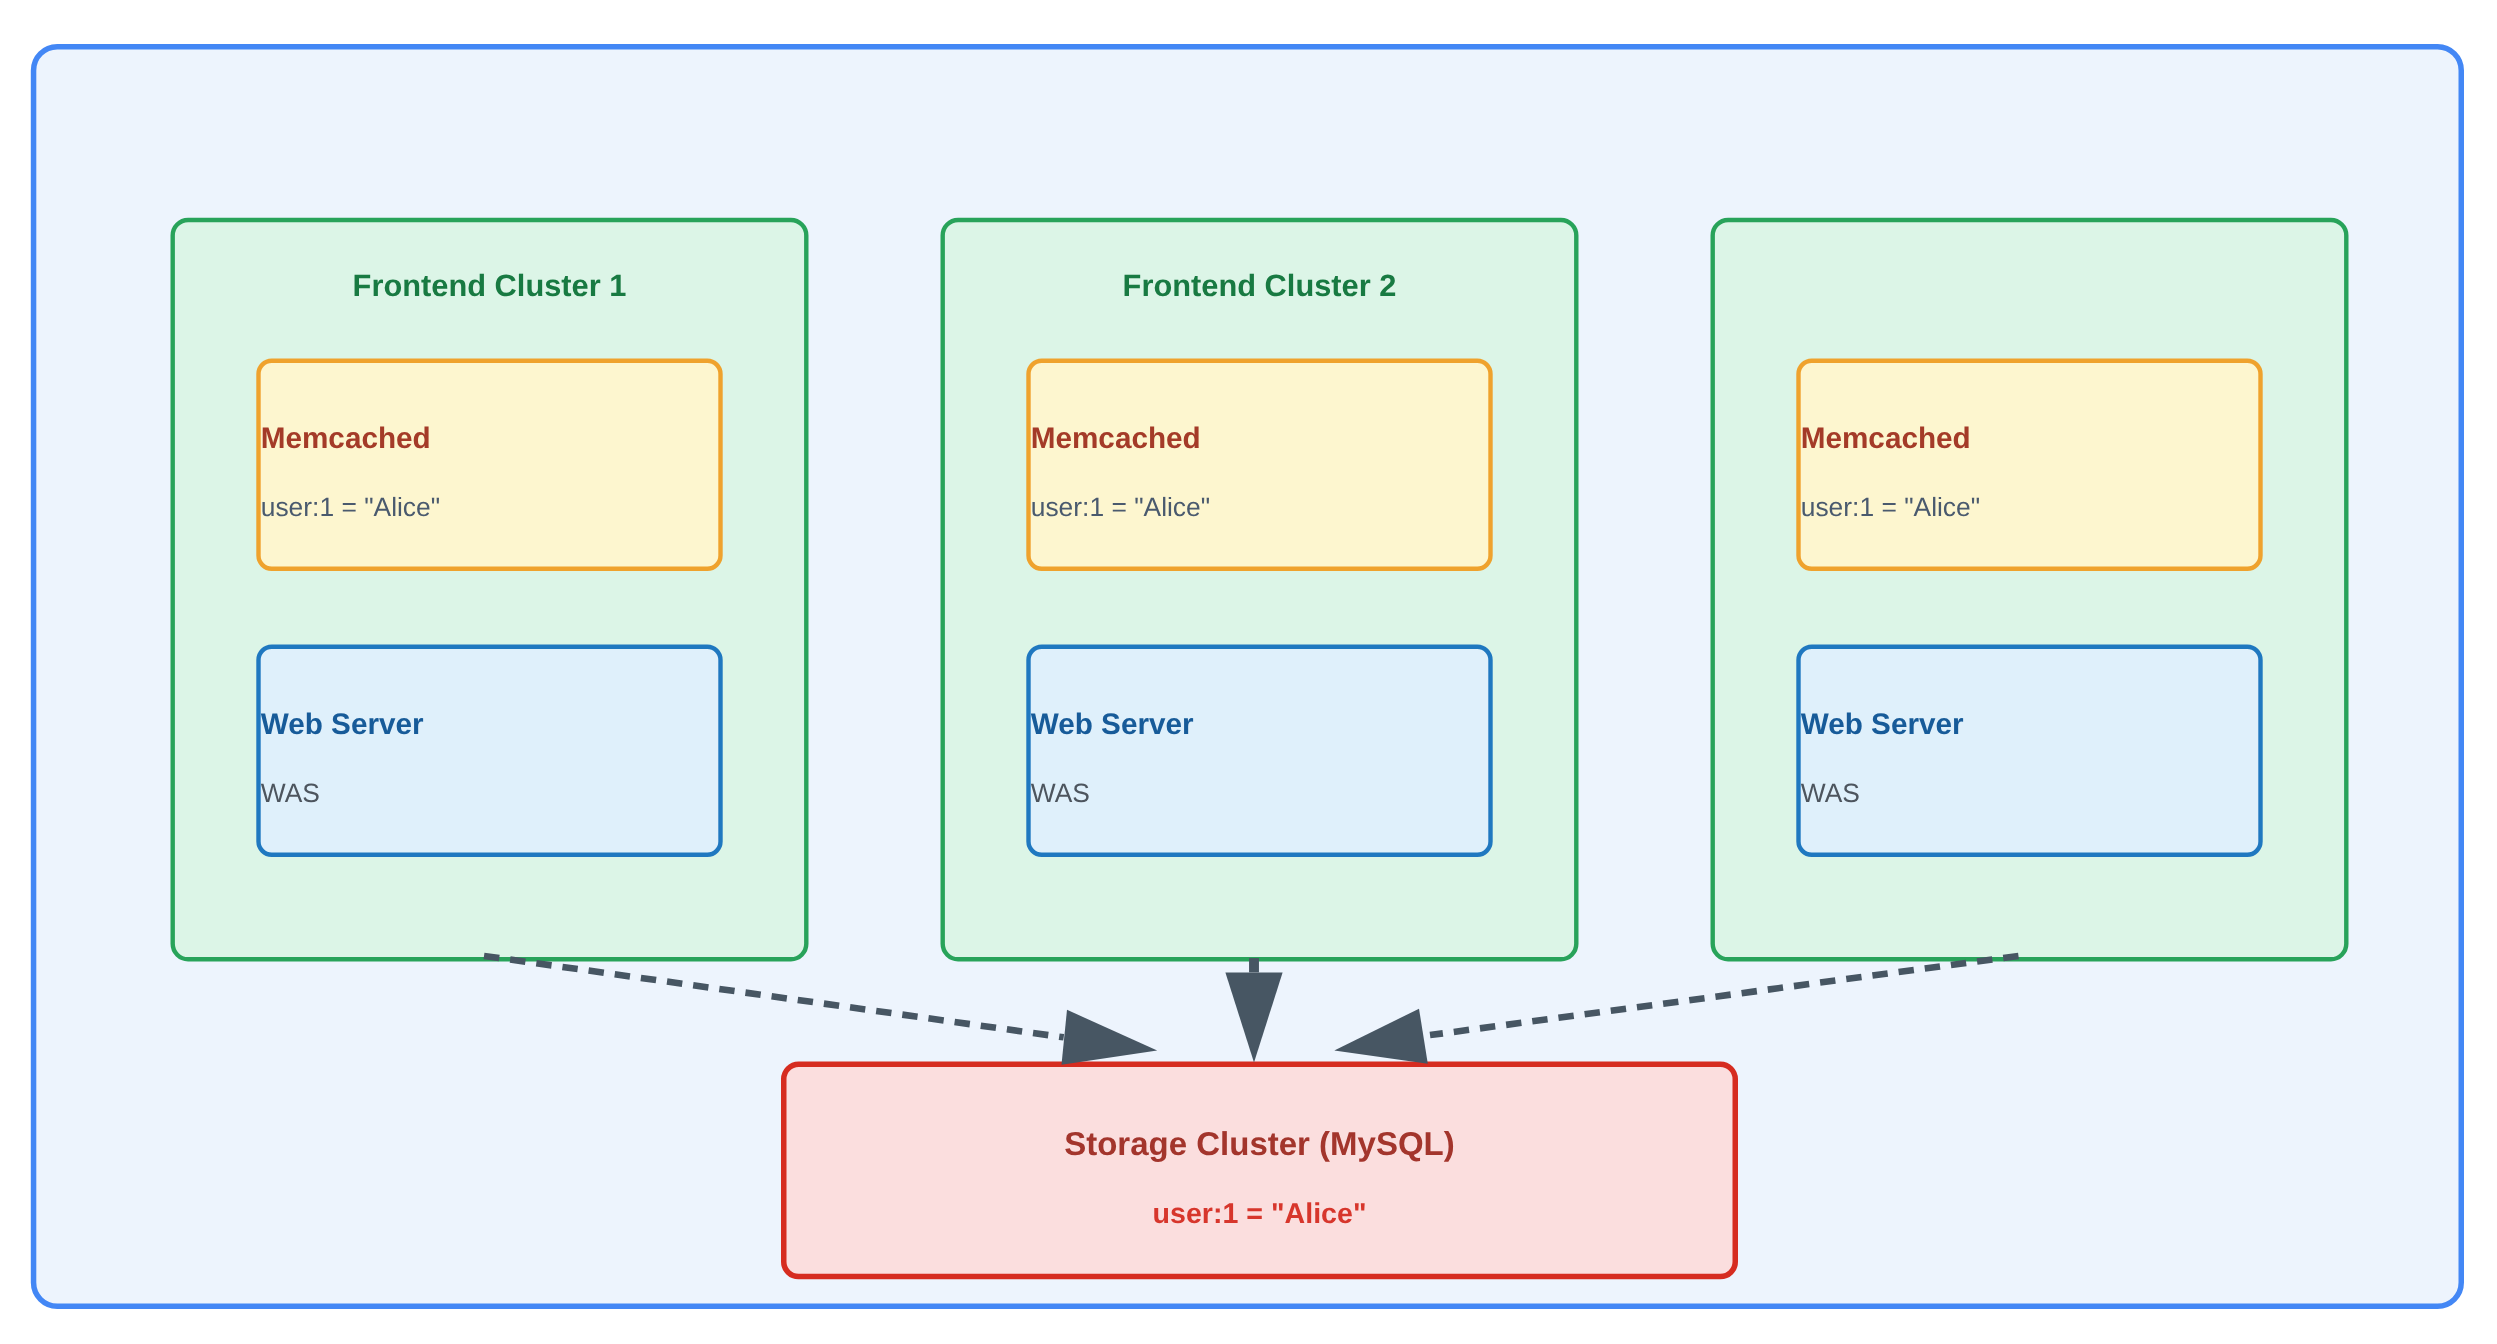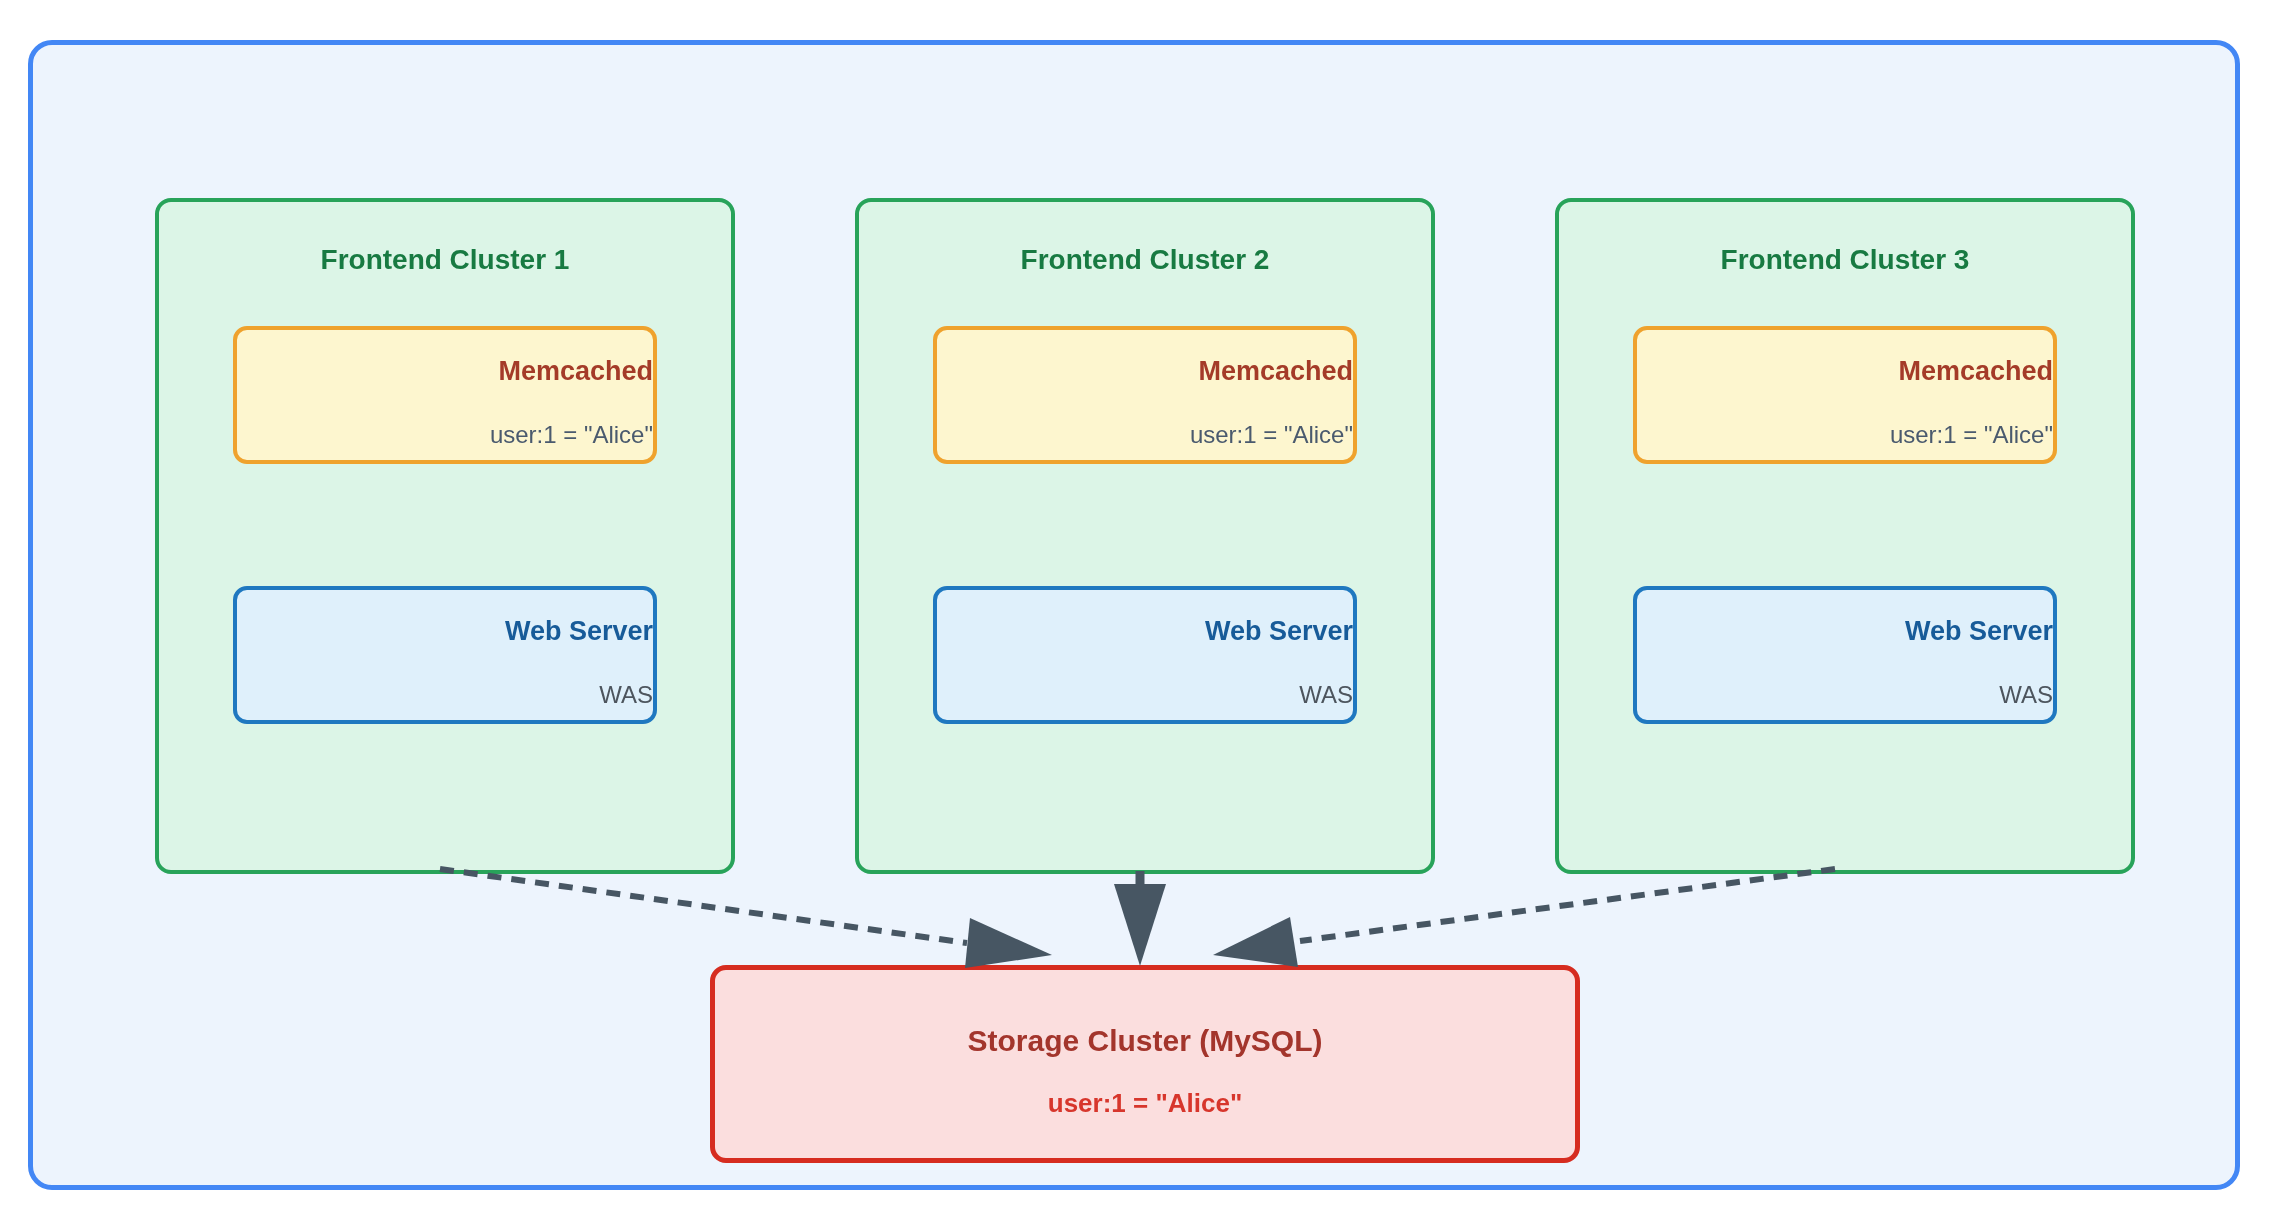--- a/index.html
+++ b/index.html
@@ -23,23 +23,23 @@
   }
   .cluster.c1 { left:122px; }
   .cluster.c2 { left:822px; }
   .cluster.c3 { left:1522px; }
   .cluster-title {
     position:absolute; top:42px; left:0; width:100%; text-align:center;
     font-size:28px; font-weight:bold; color:var(--green-title);
   }
 
   .node {
-    position:absolute; left:74px; width:424px; height:138px;
+    position:absolute; left:74px; width:424px; height:193px;
     border-radius:14px; box-sizing:border-box;
-    display:flex; flex-direction:column; align-items:flex-end; justify-content:center;
+    display:flex; flex-direction:column; align-items:flex-start; justify-content:center;
     gap:38px; padding-top:14px;
   }
   .node.mem { top:124px; background:var(--yellow-bg); border:4px solid var(--yellow-border); }
   .node.web { top:384px; background:var(--blue-bg);  border:4px solid var(--blue-border); }
   .node-title { font-size:27px; font-weight:bold; line-height:1; }
   .mem .node-title { color:var(--yellow-title); }
   .web .node-title { color:var(--blue-title); }
   .node-value { font-size:24px; line-height:1; color:var(--node-value); }
   .web .node-value { color:var(--was-value); }
 
@@ -87,21 +87,20 @@
         <div class="node-title">Memcached</div>
         <div class="node-value">user:1 = "Alice"</div>
       </div>
       <div class="node web">
         <div class="node-title">Web Server</div>
         <div class="node-value">WAS</div>
       </div>
     </div>
 
     <div class="cluster c3">
-      <div class="cluster-title">Frontend Cluster 3</div>
       <div class="node mem">
         <div class="node-title">Memcached</div>
         <div class="node-value">user:1 = "Alice"</div>
       </div>
       <div class="node web">
         <div class="node-title">Web Server</div>
         <div class="node-value">WAS</div>
       </div>
     </div>
 

